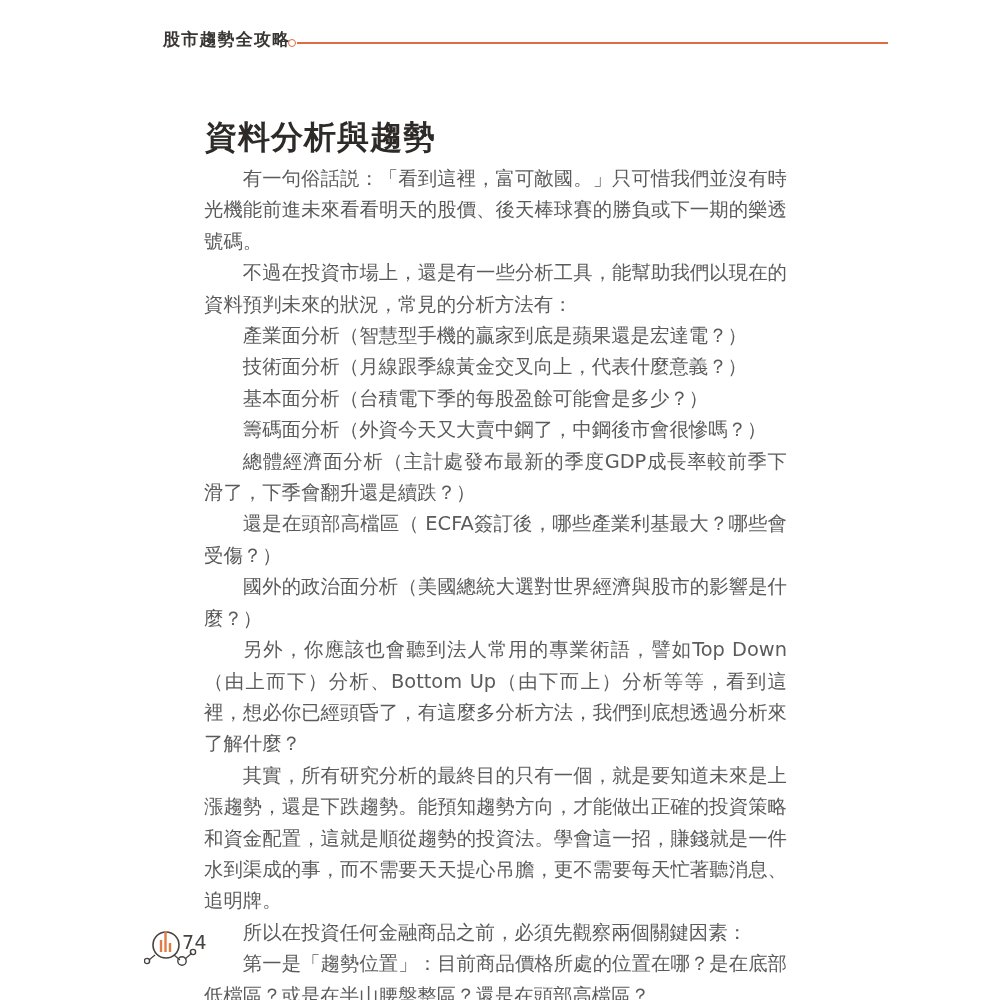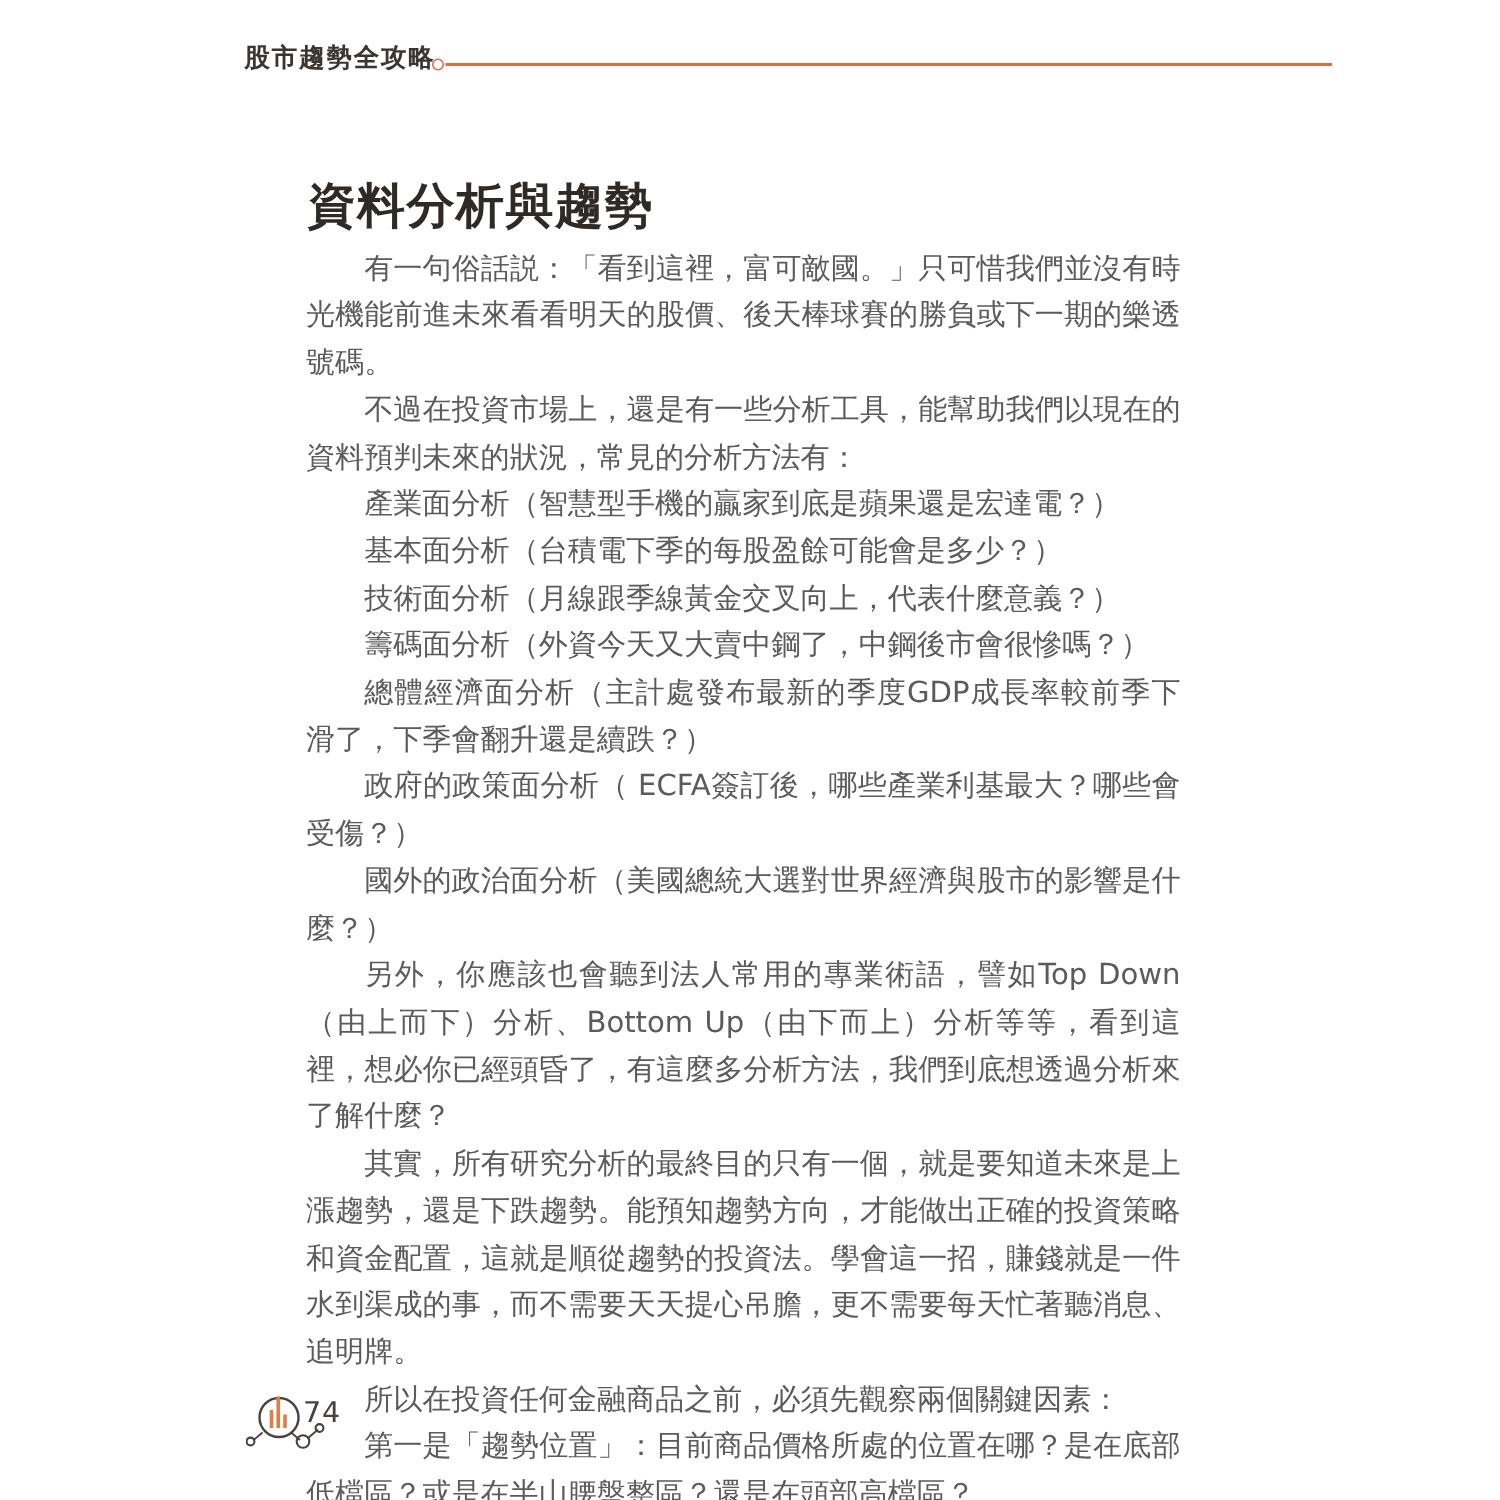--- a/index.html
+++ b/index.html
@@ -90,21 +90,21 @@
   }
   .para {
     margin: 0;
     text-indent: 2em;
     text-align: justify;
   }
 
   
   .page-footer {
     position: absolute;
-    left: 164px;
+    left: 144px;
     top: 926px;
     width: 120px;
     height: 58px;
   }
   .footer-mark {
     position: absolute;
     left: 0;
     top: 0;
   }
   .folio {
@@ -127,25 +127,25 @@
     <span class="header-rule"></span>
   </div>
 </div>
 
 <h1 class="chapter-title">資料分析與趨勢</h1>
 
 <div class="body-copy">
   <p class="para">有一句俗話説：「看到這裡，富可敵國。」只可惜我們並沒有時光機能前進未來看看明天的股價、後天棒球賽的勝負或下一期的樂透號碼。</p>
   <p class="para">不過在投資市場上，還是有一些分析工具，能幫助我們以現在的資料預判未來的狀況，常見的分析方法有：</p>
   <p class="para">產業面分析（智慧型手機的贏家到底是蘋果還是宏達電？）</p>
+  <p class="para">技術面分析（月線跟季線黃金交叉向上，代表什麼意義？）</p>
   <p class="para">基本面分析（台積電下季的每股盈餘可能會是多少？）</p>
-  <p class="para">技術面分析（月線跟季線黃金交叉向上，代表什麼意義？）</p>
   <p class="para">籌碼面分析（外資今天又大賣中鋼了，中鋼後市會很慘嗎？）</p>
   <p class="para">總體經濟面分析（主計處發布最新的季度GDP成長率較前季下滑了，下季會翻升還是續跌？）</p>
-  <p class="para">政府的政策面分析（ ECFA簽訂後，哪些產業利基最大？哪些會受傷？）</p>
+  <p class="para">還是在頭部高檔區（ ECFA簽訂後，哪些產業利基最大？哪些會受傷？）</p>
   <p class="para">國外的政治面分析（美國總統大選對世界經濟與股市的影響是什麼？）</p>
   <p class="para">另外，你應該也會聽到法人常用的專業術語，譬如Top Down（由上而下）分析、Bottom Up（由下而上）分析等等，看到這裡，想必你已經頭昏了，有這麼多分析方法，我們到底想透過分析來了解什麼？</p>
   <p class="para">其實，所有研究分析的最終目的只有一個，就是要知道未來是上漲趨勢，還是下跌趨勢。能預知趨勢方向，才能做出正確的投資策略和資金配置，這就是順從趨勢的投資法。學會這一招，賺錢就是一件水到渠成的事，而不需要天天提心吊膽，更不需要每天忙著聽消息、追明牌。</p>
   <p class="para">所以在投資任何金融商品之前，必須先觀察兩個關鍵因素：</p>
   <p class="para">第一是「趨勢位置」：目前商品價格所處的位置在哪？是在底部低檔區？或是在半山腰盤整區？還是在頭部高檔區？</p>
 
 </div>
 
 <div class="page-footer">
   <svg class="footer-mark" width="60" height="50" viewBox="0 0 60 50">

